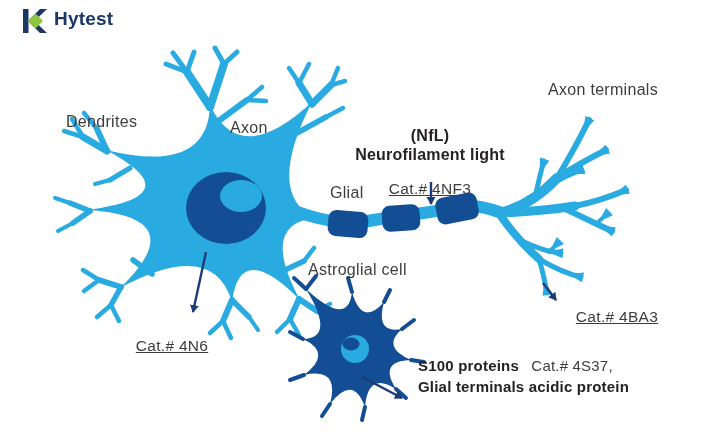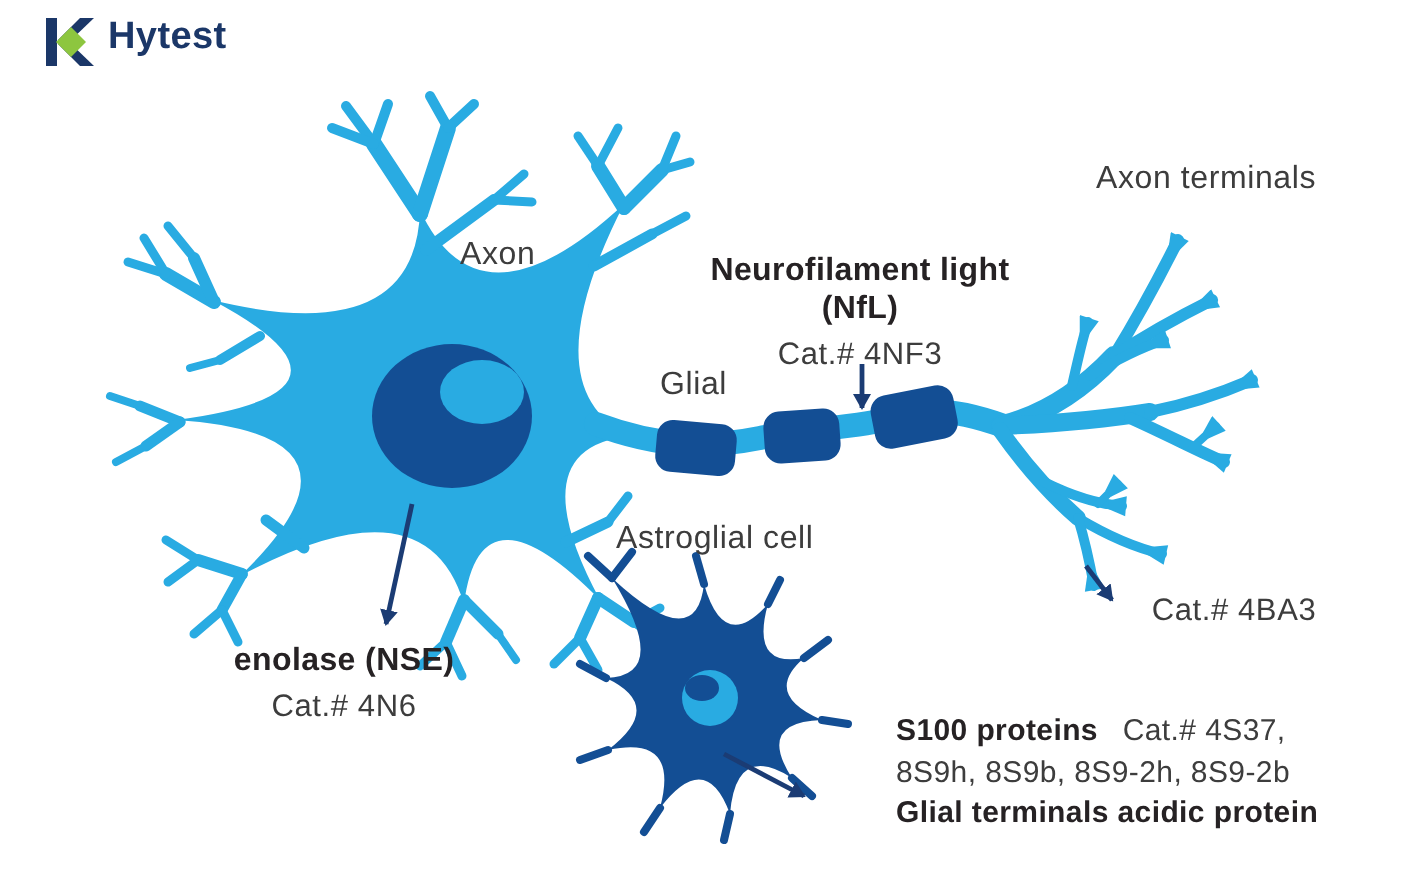--- a/index.html
+++ b/index.html
@@ -3,23 +3,23 @@
 <meta charset="utf-8">
 <style>
   html,body{margin:0;padding:0;background:#fff;}
   body{width:708px;height:443px;overflow:hidden;position:relative;
        font-family:"Liberation Sans","DejaVu Sans",sans-serif;}
   .stage{position:absolute;left:0;top:0;width:708px;height:443px;background:#ffffff;}
   .diagram-svg{position:absolute;left:0;top:0;}
   .lbl{position:absolute;font-size:16px;color:#3d3d3d;letter-spacing:.3px;white-space:nowrap;}
   .blk{position:absolute;text-align:center;line-height:19px;white-space:nowrap;}
   .blk .b{font-weight:700;color:#262224;font-size:16px;letter-spacing:.2px;display:block;}
-  .blk .r{color:#3d3d3d;font-size:15.5px;letter-spacing:.3px;display:block;margin-top:4px;}
+  .blk .r{color:#3d3d3d;font-size:15.5px;letter-spacing:.3px;display:block;margin-top:15px;text-decoration:underline;}
   .textcol{position:absolute;left:418px;top:356px;line-height:20.5px;font-size:15px;
-           color:#3d3d3d;letter-spacing:.2px;white-space:nowrap;margin-left:30px;}
+           color:#3d3d3d;letter-spacing:.2px;white-space:nowrap;}
   .textcol .b{font-weight:700;color:#262224;}
   .textcol .r{color:#3d3d3d;}
   .logo{position:absolute;left:22px;top:8px;display:flex;align-items:flex-start;gap:6px;}
   .logo-text{font-weight:700;font-size:19px;color:#1b3768;letter-spacing:.2px;}
 </style>
 </head>
 <body>
 
 <div class="stage">
 
@@ -150,42 +150,41 @@
   <div class="logo">
     <svg width="26" height="26" viewBox="0 0 26 26">
       <rect x="1" y="1" width="5.5" height="24" fill="#1B3768"></rect>
       <path d="M7,12 L18,1 L25,1 L12.5,13 Z" fill="#1B3768"></path>
       <path d="M12.5,13 L25,25 L18,25 L7,14 Z" fill="#1B3768"></path>
       <path d="M13.5,5.5 L21,13 L13.5,20.5 L6,13 Z" fill="#8DC63F"></path>
     </svg>
     <span class="logo-text">Hytest</span>
   </div>
 
+  <div class="lbl" style="left:66px;top:113px">Dendrites</div>
   <div class="lbl" style="left:230px;top:119px">Axon</div>
   <div class="lbl" style="left:330px;top:184px">Glial</div>
   <div class="lbl" style="left:548px;top:81px">Axon terminals</div>
   <div class="lbl" style="left:308px;top:261px">Astroglial cell</div>
 
   <div class="blk" style="left:330px;top:126px;width:200px">
+    <span class="b">(NfL)</span>
     <span class="b">Neurofilament light</span>
-    <span class="b">(NfL)</span>
     <span class="r">Cat.# 4NF3</span>
   </div>
 
   <div class="blk" style="left:77px;top:321px;width:190px">
-    <span class="b">enolase (NSE)</span>
     <span class="r">Cat.# 4N6</span>
   </div>
 
   <div class="blk" style="left:552px;top:292px;width:130px">
     <span class="r">Cat.# 4BA3</span>
   </div>
 
   <div class="textcol">
     <div>
       <span class="b">S100 proteins</span>
       <span class="r" style="margin-left:8px">Cat.# 4S37,</span>
     </div>
-    <div class="r">8S9h, 8S9b, 8S9-2h, 8S9-2b</div>
     <div class="b">Glial terminals acidic protein</div>
   </div>
 
 </div>
 
 </body></html>

